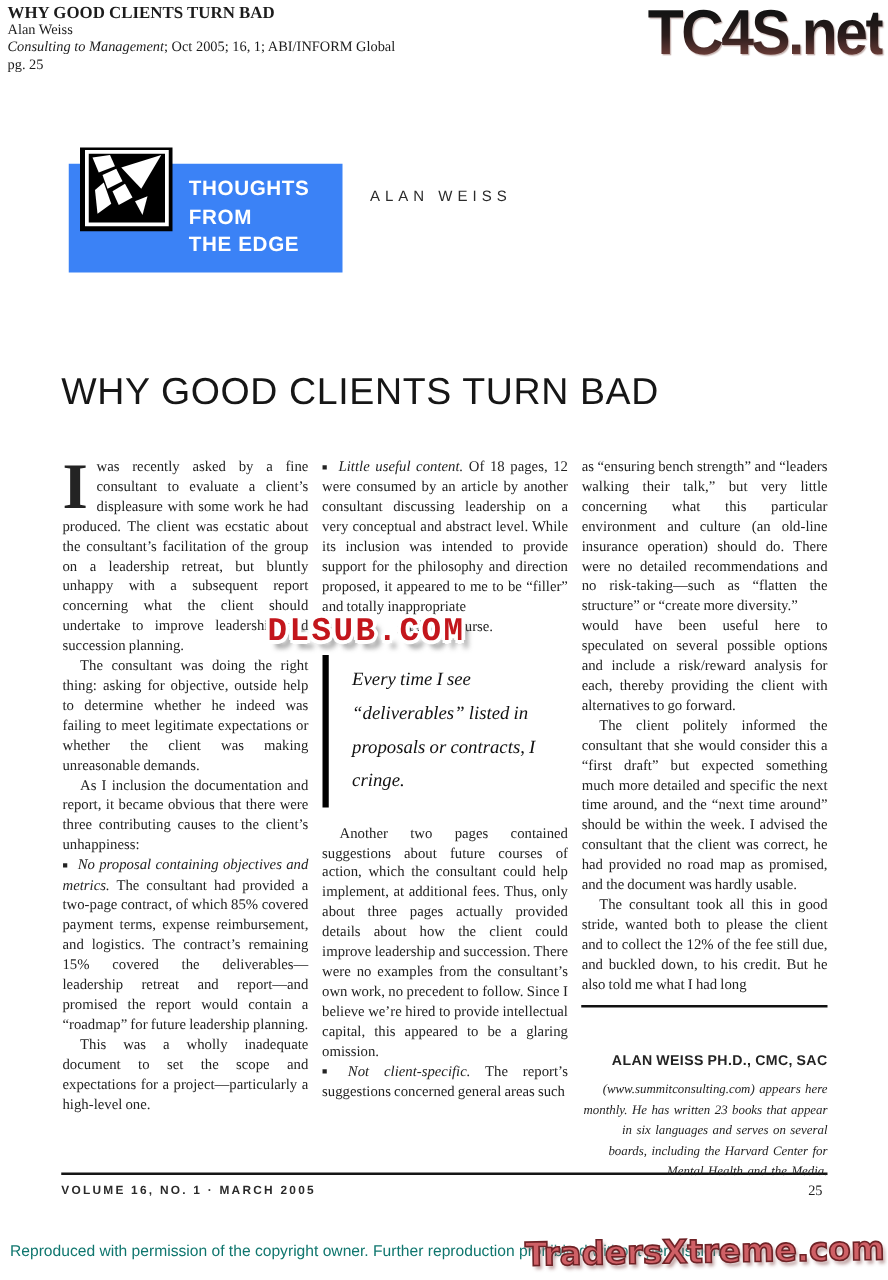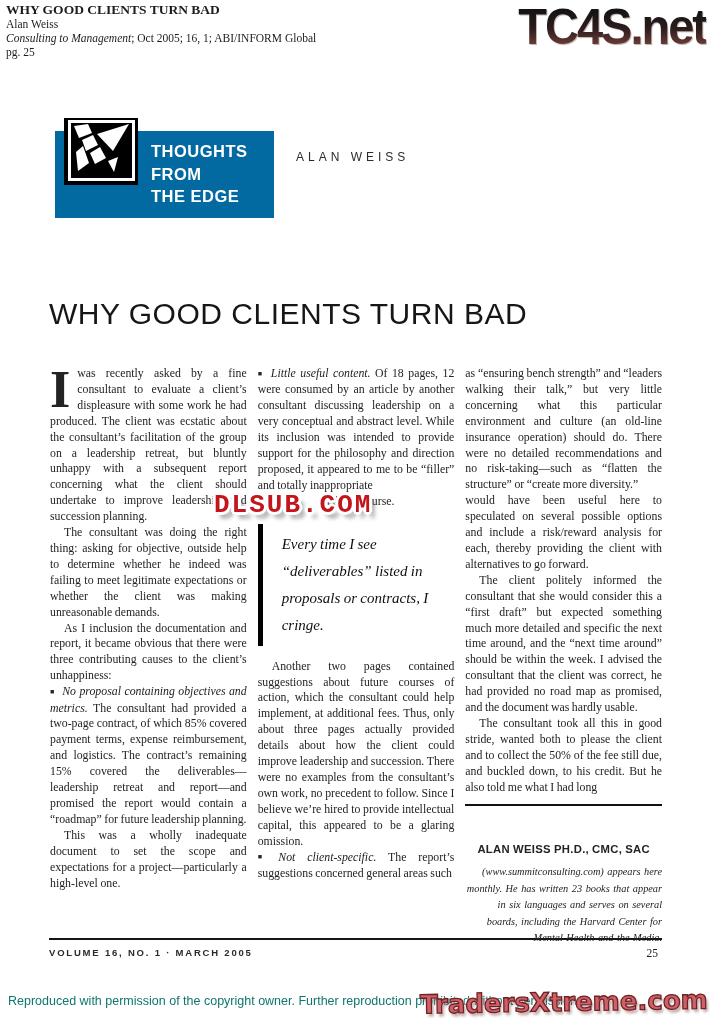--- a/index.html
+++ b/index.html
@@ -17,21 +17,21 @@
     font-family:"Liberation Sans",sans-serif;font-weight:bold;
     font-size:47px;letter-spacing:-2px;transform:scaleY(1.08);transform-origin:top right;
     color:#2a1e1c;z-index:60;}
   @supports (-webkit-background-clip: text){
     .wm-tc4s{background:linear-gradient(180deg,#141414 25%,#2c1d1c 55%,#7c453f 90%);
       -webkit-background-clip:text;background-clip:text;color:transparent;
       filter:drop-shadow(1px 1px 0 rgba(130,90,85,.45));}
   }
 
   
-  .banner{position:absolute;left:55px;top:131px;width:219px;height:87px;background:#0369a1;}
+  .banner{position:absolute;left:55px;top:131px;width:219px;height:87px;background:#3b82f6;}
   .banner-text{position:absolute;left:96px;top:9px;color:#fff;
     font-family:"Liberation Sans",sans-serif;font-weight:bold;
     font-size:16.5px;line-height:22.5px;letter-spacing:.5px;}
   .logo-box{position:absolute;left:64px;top:118px;width:74px;height:67px;background:#000;z-index:2;}
   .byline{position:absolute;left:296px;top:150px;font-family:"Liberation Sans",sans-serif;
     font-size:12px;letter-spacing:4px;color:#2b2b2b;}
 
   
   .art-title{position:absolute;left:49px;top:297px;font-family:"Liberation Sans",sans-serif;
     font-weight:400;font-size:30px;letter-spacing:.5px;color:#161616;}
@@ -49,21 +49,21 @@
   .frag{margin-top:9px;text-align:center;}
 
   
   .pullquote{border-left:5px solid #000;padding:7px 0 7px 19px;margin:14px 0 13px 0;
     font-style:italic;font-size:15px;line-height:27px;text-align:left;color:#101010;}
   .pullquote .inner{display:block;width:155px;}
 
   
   .bio-rule{border:none;border-top:2px solid #111;margin:9px 0 7px 0;}
   .bio-head{font-family:"Liberation Sans",sans-serif;font-weight:bold;font-size:11.3px;
-    letter-spacing:.3px;text-align:center;margin-top:36px;}
+    letter-spacing:.3px;text-align:right;margin-top:36px;}
   .bio-text{font-style:italic;font-size:10.3px;line-height:16.5px;text-align:right;
     margin-top:6px;word-spacing:1px;}
 
   
   .footer-rule{position:absolute;left:49px;top:938px;width:613px;border-top:2px solid #151515;}
   .footer-vol{position:absolute;left:49px;top:947px;font-family:"Liberation Sans",sans-serif;
     font-size:9.5px;font-weight:bold;letter-spacing:1.8px;color:#2a2a2a;}
   .footer-page{position:absolute;right:52px;top:947px;font-size:11.5px;}
 
   
@@ -136,21 +136,21 @@
         <span class="inner">Every time I see “deliverables” listed in proposals or contracts, I cringe.</span>
       </div>
     <p class="indent">Another two pages contained suggestions about future courses of action, which the consultant could help implement, at additional fees. Thus, only about three pages actually provided details about how the client could improve leadership and succession. There were no examples from the consultant’s own work, no precedent to follow. Since I believe we’re hired to provide intellectual capital, this appeared to be a glaring omission.</p>
     <p class="bullet-p"><span class="sq">■</span><span class="lead">Not client-specific.</span><span> The report’s suggestions concerned general areas such</span></p>
   </div>
 
   <div class="col">
     <p>as “ensuring bench strength” and “leaders walking their talk,” but very little concerning what this particular environment and culture (an old-line insurance operation) should do. There were no detailed recommendations and no risk-taking—such as “flatten the structure” or “create more diversity.”</p>
     <p>would have been useful here to speculated on several possible options and include a risk/reward analysis for each, thereby providing the client with alternatives to go forward.</p>
     <p class="indent">The client politely informed the consultant that she would consider this a “first draft” but expected something much more detailed and specific the next time around, and the “next time around” should be within the week. I advised the consultant that the client was correct, he had provided no road map as promised, and the document was hardly usable.</p>
-    <p class="indent">The consultant took all this in good stride, wanted both to please the client and to collect the 50% of the fee still due, and buckled down, to his credit. But he also told me what I had long</p>
+    <p class="indent">The consultant took all this in good stride, wanted both to please the client and to collect the 12% of the fee still due, and buckled down, to his credit. But he also told me what I had long</p>
     <hr class="bio-rule">
     <div class="bio-head">ALAN WEISS PH.D., CMC, SAC</div>
     <div class="bio-text">(www.summitconsulting.com) appears here monthly. He has written 23 books that appear in six languages and serves on several boards, including the Harvard Center for Mental Health and the Media.</div>
   </div>
 
 </div>
 
 <div class="wm-dlsub">DLSUB.COM</div>
 
 <div class="footer-rule"></div>

